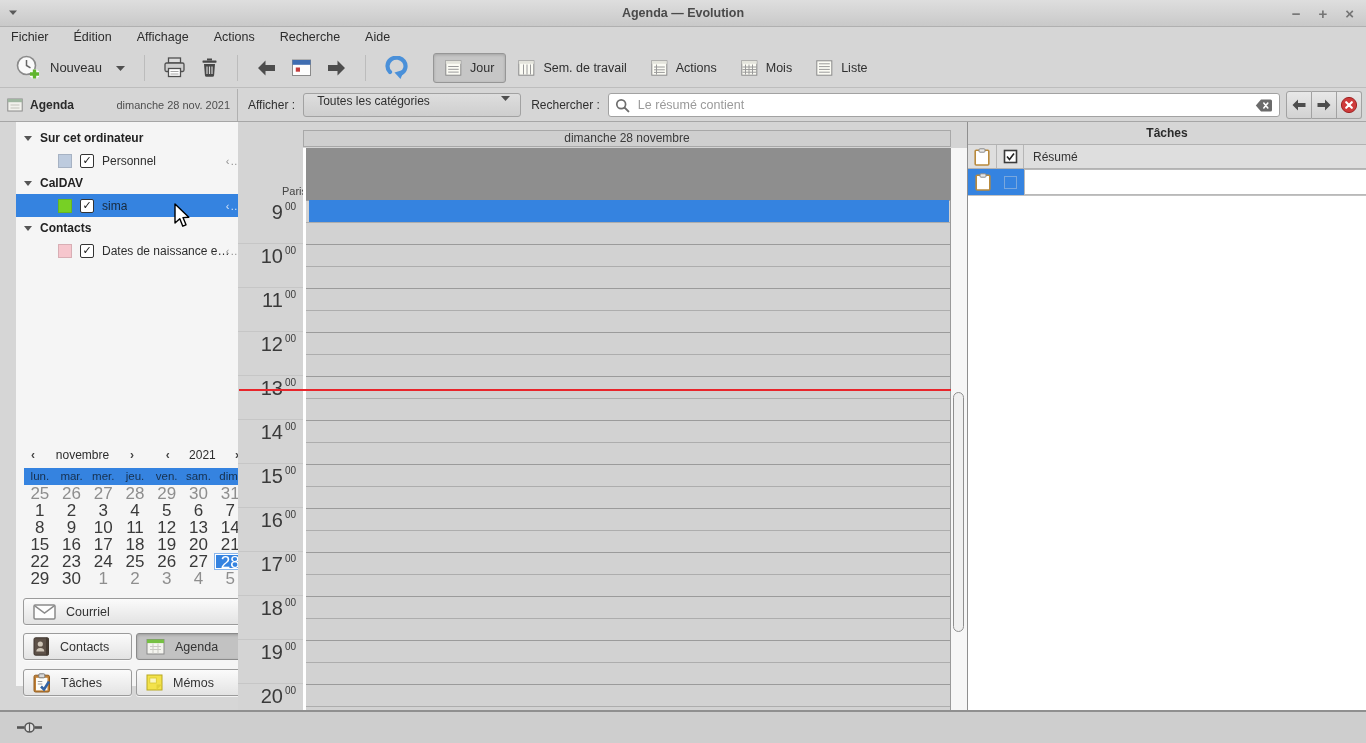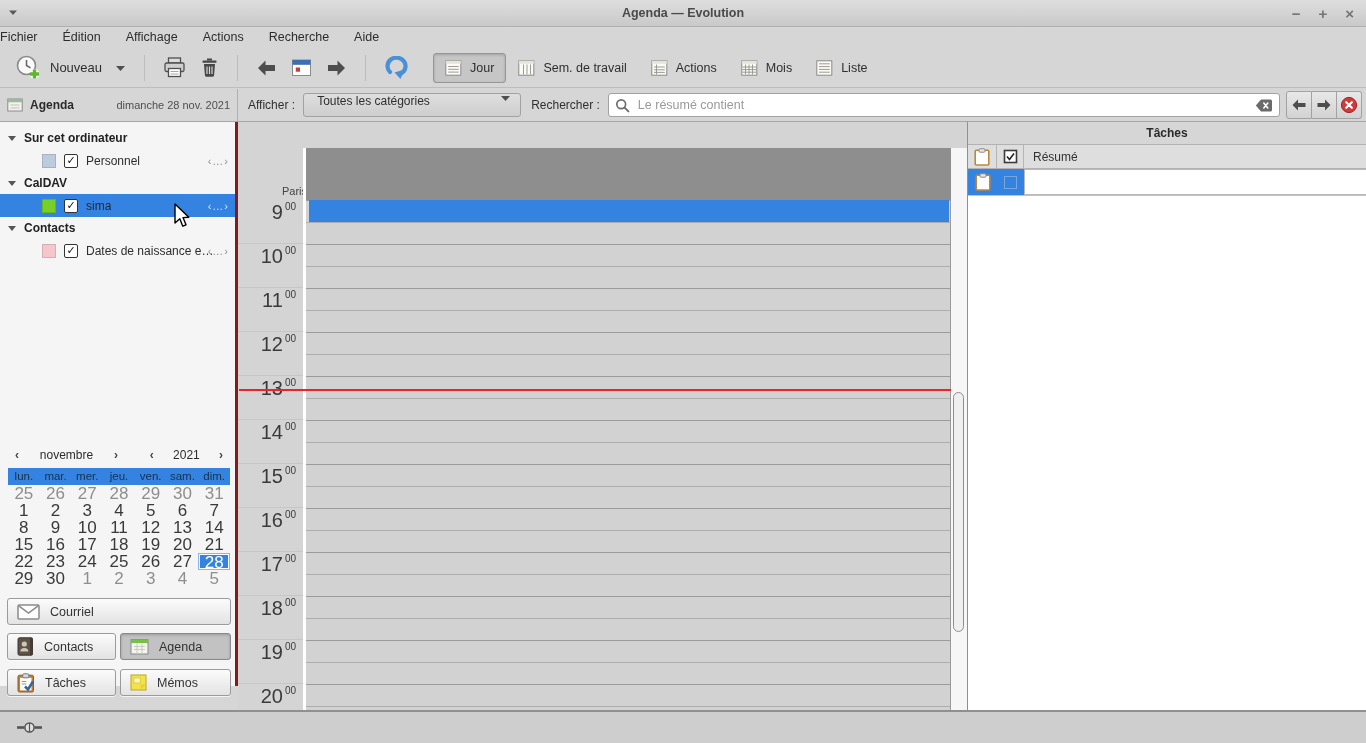--- a/index.html
+++ b/index.html
@@ -7,21 +7,21 @@
   .icon{display:inline-flex;align-items:center;justify-content:center;line-height:0;}
 
   
   .titlebar{position:absolute;top:0;left:0;right:0;height:26px;background:linear-gradient(#dedede,#c9c9c9);border-bottom:1px solid #b0b0b0;}
   .title{position:absolute;left:0;right:0;text-align:center;line-height:26px;font-weight:bold;color:#4a4a4a;font-size:12.5px;}
   .win-menu{position:absolute;left:8px;top:9px;}
   .win-controls{position:absolute;right:12px;top:0;height:26px;display:flex;gap:18px;align-items:center;color:#757575;font-size:15px;font-weight:bold;}
   .win-controls span{cursor:default;}
 
   
-  .menubar{position:absolute;top:26px;left:0;right:0;height:22px;display:flex;align-items:center;padding-left:0;gap:25px;font-size:12.5px;color:#2d2d2d;}
+  .menubar{position:absolute;top:26px;left:0;right:0;height:22px;display:flex;align-items:center;padding-left:11px;gap:25px;font-size:12.5px;color:#2d2d2d;}
 
   
   .toolbar{position:absolute;top:48px;left:0;right:0;height:40px;border-bottom:1px solid #bdbdbd;display:flex;align-items:center;padding:0 8px;box-sizing:border-box;}
   .tb-sep{width:1px;height:26px;background:#bcbcbc;margin:0 11px;flex:none;}
   .tb-btn{display:flex;align-items:center;gap:7px;padding:4px 7px;border-radius:3px;flex:none;}
   .new-btn{gap:9px;font-size:13px;}
   .new-arrow{margin-left:4px;}
   .view-group{display:flex;align-items:center;margin-left:14px;}
   .view-btn{display:flex;align-items:center;gap:8px;padding:6px 11px;border-radius:3px;border:1px solid transparent;font-size:12.5px;color:#2f2f2f;flex:none;}
   .view-btn.active{background:#c6c6c6;border-color:#969696;box-shadow:inset 0 1px 3px rgba(0,0,0,.18);}
@@ -37,21 +37,21 @@
   .searchbox{flex:1;height:24px;margin:0 6px 0 8px;background:#fff;border:1px solid #a2a2a2;border-radius:3px;display:flex;align-items:center;padding:0 6px;box-sizing:border-box;gap:6px;}
   .searchbox input{flex:1;border:none;outline:none;background:transparent;font-family:inherit;font-size:12.5px;color:#0369a1;}
   .searchbox input::placeholder{color:#9a9a9a;}
   .fb-navgroup{display:flex;flex:none;margin-right:4px;}
   .fb-navbtn{width:24px;height:26px;border:1px solid #a2a2a2;background:linear-gradient(#e8e8e8,#d2d2d2);display:flex;align-items:center;justify-content:center;}
   .fb-navbtn+.fb-navbtn{border-left:none;}
   .fb-navbtn:first-child{border-radius:3px 0 0 3px;}
   .fb-navbtn:last-child{border-radius:0 3px 3px 0;}
 
   
-  .sidebar{position:absolute;top:122px;left:0;width:238px;height:564px;background:#f5f5f5;border-right:3px solid #7f1d1d;box-sizing:border-box;}
+  .sidebar{position:absolute;top:122px;left:16px;width:238px;height:564px;background:#f5f5f5;border-right:1px solid #7f1d1d;box-sizing:border-box;}
   .tree{position:absolute;top:5px;left:0;right:0;}
   .tree-group{height:22px;display:flex;align-items:center;padding-left:8px;gap:8px;font-weight:bold;color:#222;}
   .tree-item{height:23px;display:flex;align-items:center;padding-left:42px;gap:8px;position:relative;}
   .tree-item.selected{background:#3583e0;}
   .tree-item.selected .ti-label{color:#17293d;}
   .swatch{width:14px;height:14px;flex:none;border:1px solid rgba(0,0,0,.12);box-sizing:border-box;}
   .cb{width:14px;height:14px;flex:none;background:#fff;border:1.5px solid #333;border-radius:2px;box-sizing:border-box;font-size:11px;line-height:11px;text-align:center;color:#111;font-weight:bold;}
   .ti-label{color:#2e2e2e;white-space:nowrap;overflow:hidden;}
   .ti-more{position:absolute;right:6px;color:#8f8f8f;font-size:11px;letter-spacing:1px;}
   .tree-item.selected .ti-more{color:#d8e6f8;}
@@ -480,20 +480,21 @@
             <path d="M16 10.5 L10.5 16 L10.5 10.5 Z" fill="#e2d139"></path>
             <rect x="3.8" y="4" width="6.5" height="5" fill="#fbf6c0" stroke="#d8c830" stroke-width="0.8"></rect>
           </svg>
       </span>
       <span>Mémos</span>
     </div>
   </div>
 
   <div class="dayarea">
     <div class="tz-label">Paris</div>
+    <div class="dayheader">dimanche 28 novembre</div>
     <div class="allday"></div>
     <div class="gutter" id="gutter">
         <div class="hourblock"><span class="big">9</span><span class="min">00</span></div>
         <div class="hourblock"><span class="big">10</span><span class="min">00</span></div>
         <div class="hourblock"><span class="big">11</span><span class="min">00</span></div>
         <div class="hourblock"><span class="big">12</span><span class="min">00</span></div>
         <div class="hourblock"><span class="big">13</span><span class="min">00</span></div>
         <div class="hourblock"><span class="big">14</span><span class="min">00</span></div>
         <div class="hourblock"><span class="big">15</span><span class="min">00</span></div>
         <div class="hourblock"><span class="big">16</span><span class="min">00</span></div>

